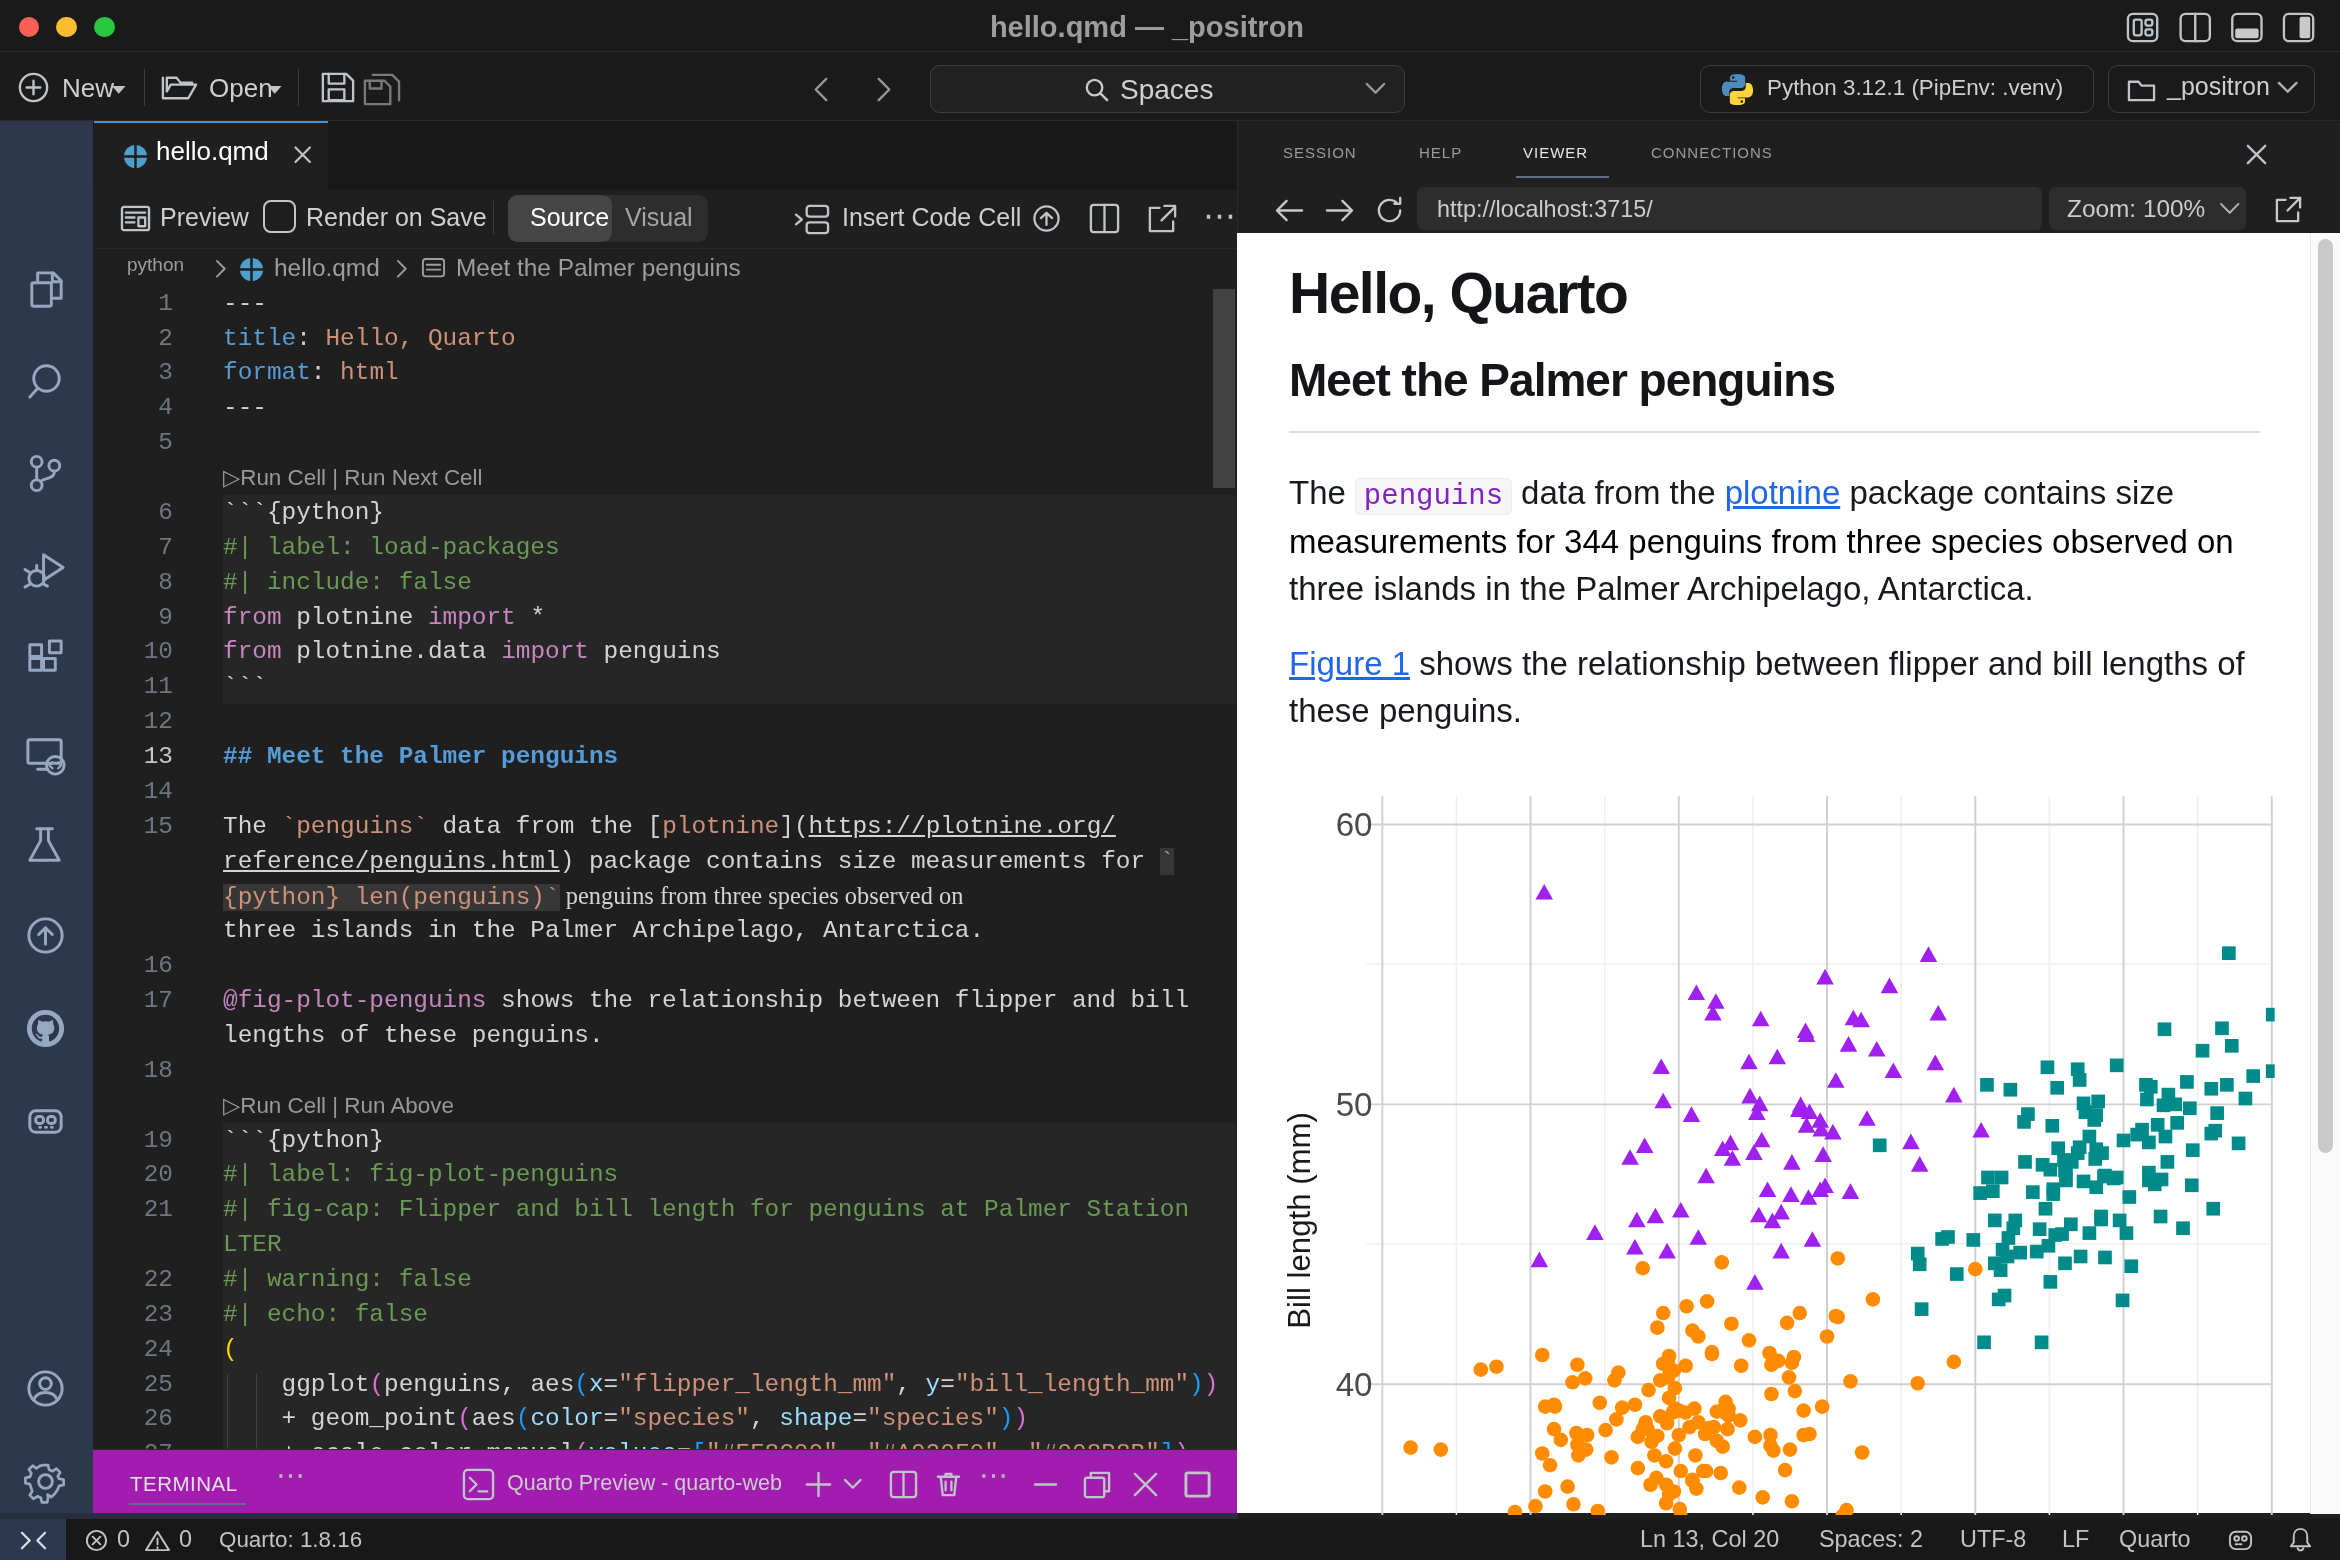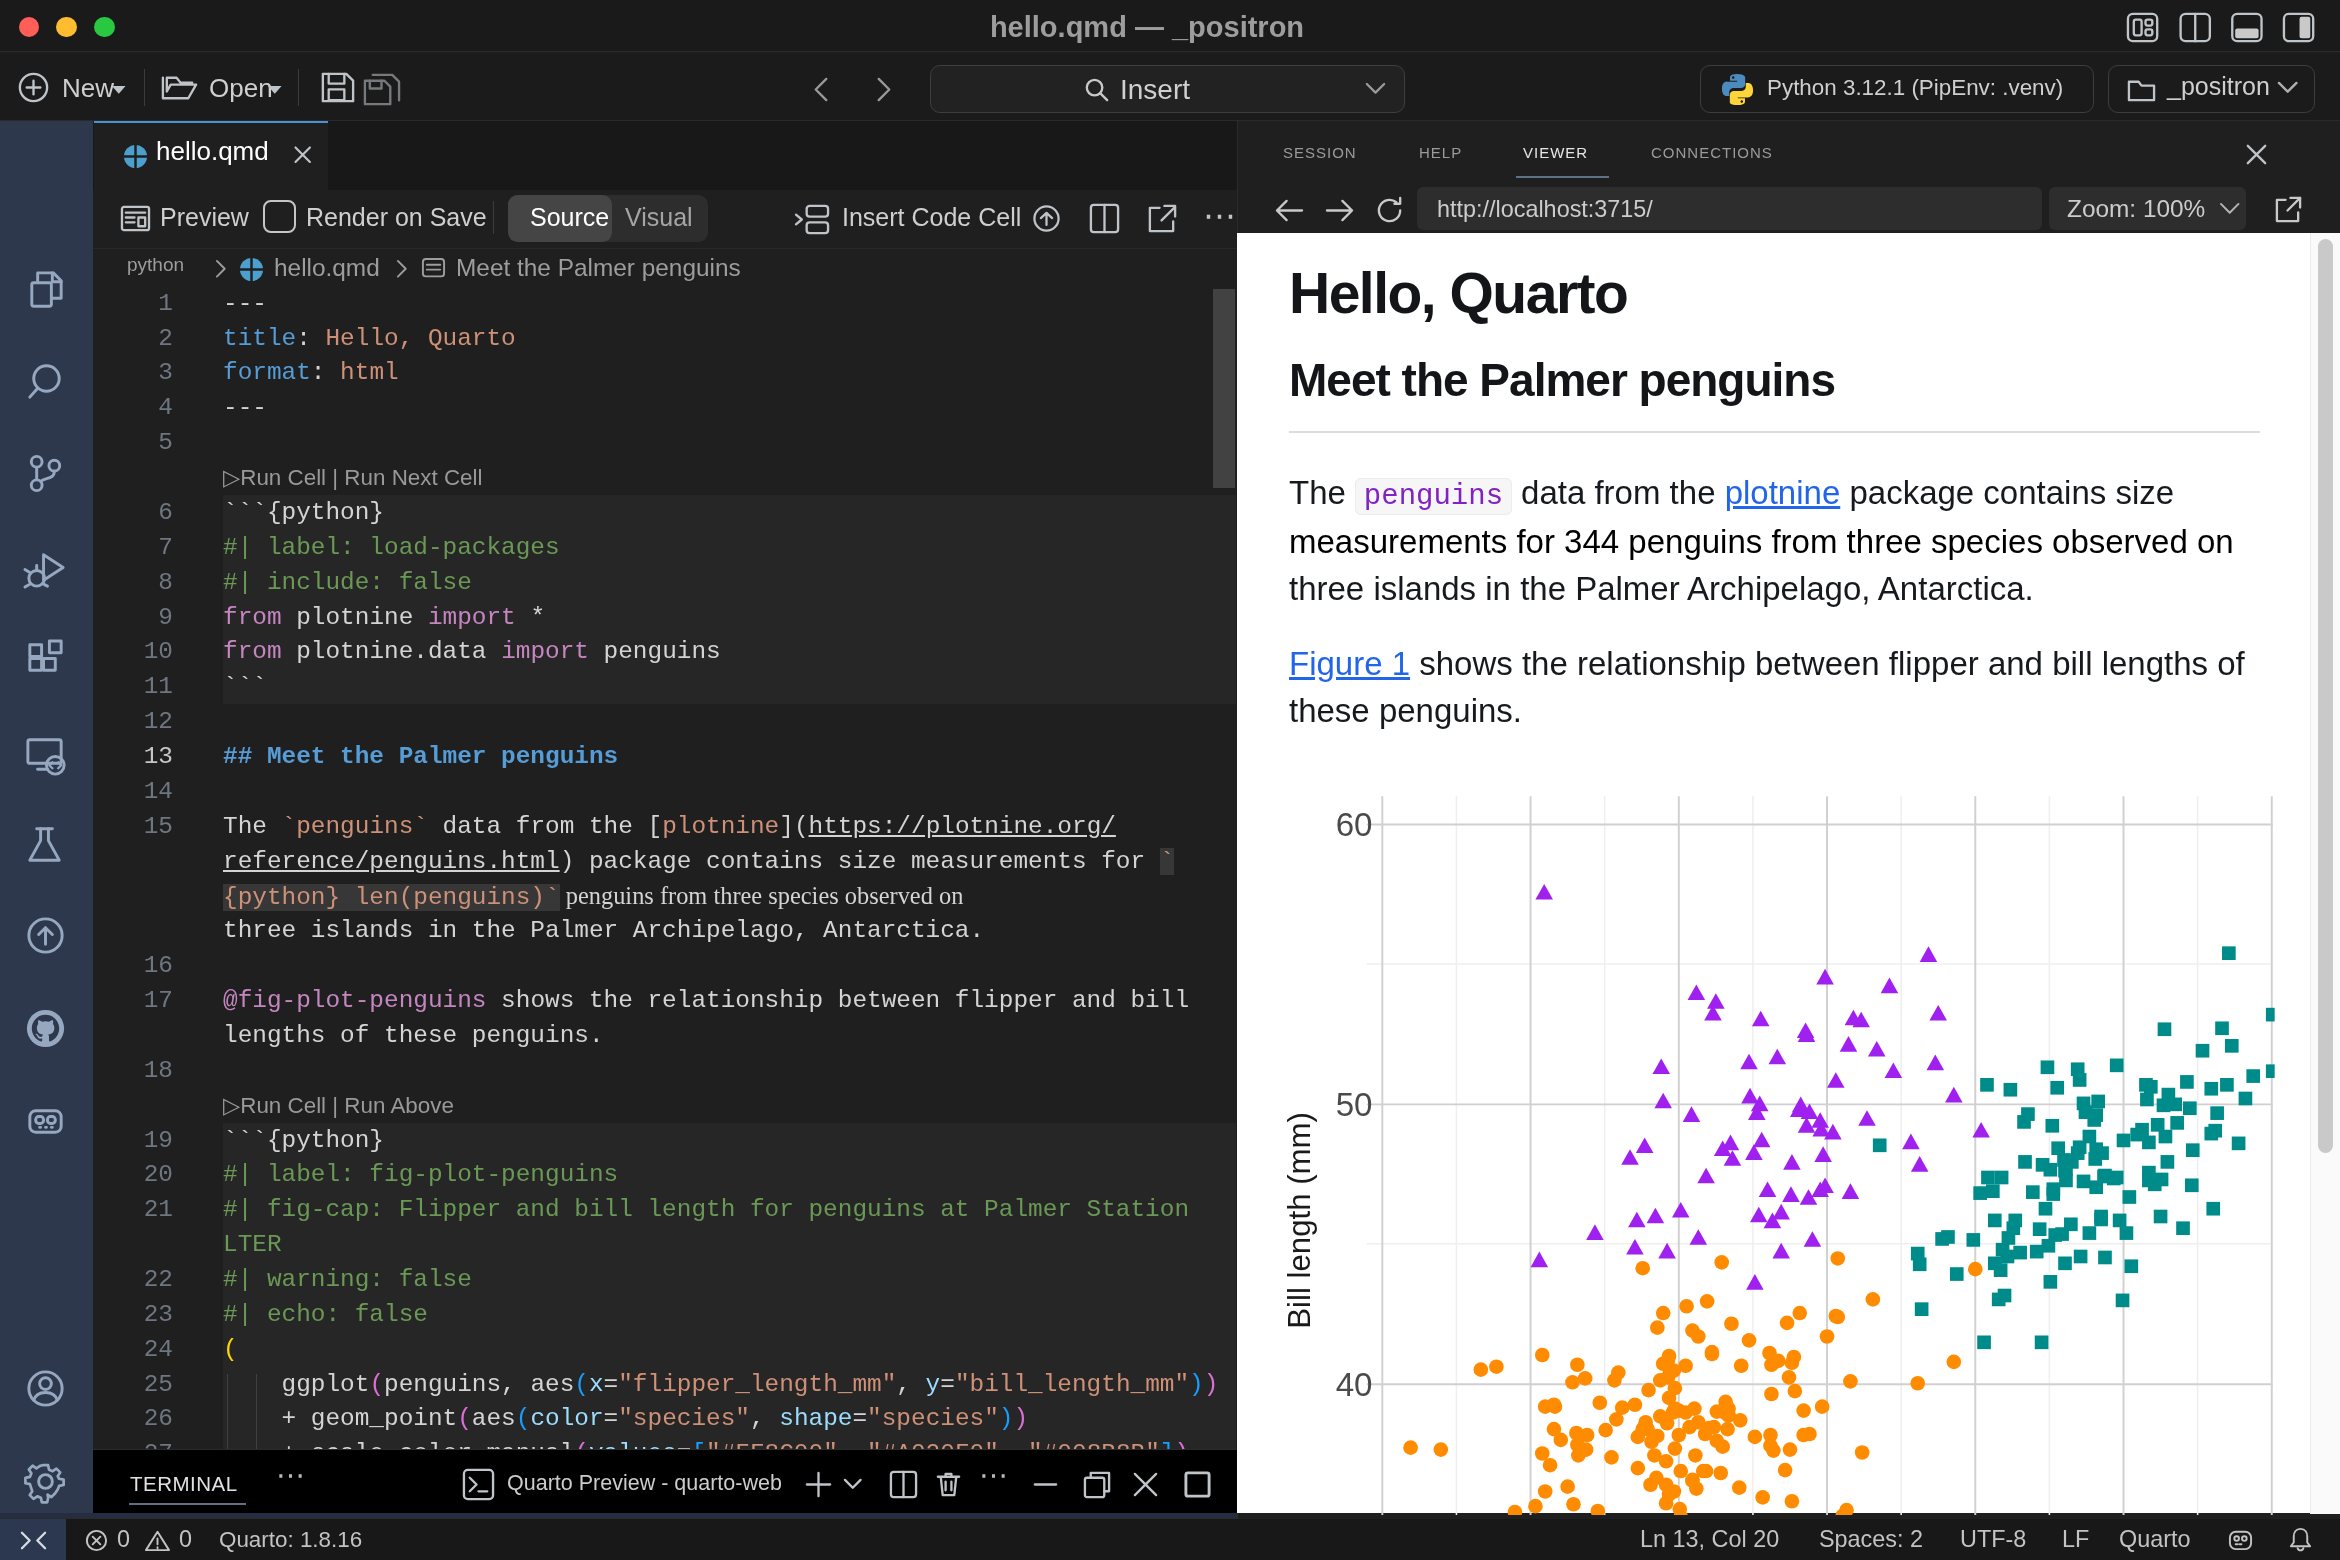--- a/index.html
+++ b/index.html
@@ -5,21 +5,21 @@
  font-family:"Liberation Sans",sans-serif;}
 .abs{position:absolute}
 #titlebar{position:absolute;left:0;top:0;width:2341px;height:52px;background:#1a1a1a;border-bottom:1px solid #2a2a2a}
 #toolbar{position:absolute;left:0;top:53px;width:2341px;height:68px;background:#1b1b1b;border-bottom:1px solid #2a2a2a}
 #activitybar{position:absolute;left:0;top:121px;width:93px;height:1398px;background:#2d384c}
 #tabstrip{position:absolute;left:93px;top:121px;width:1144px;height:69px;background:#181818}
 #tab{position:absolute;left:94px;top:121px;width:234px;height:69px;background:#1f1f1f;border-top:2.4px solid #4894d3}
 #edtoolbar{position:absolute;left:93px;top:190px;width:1144px;height:59px;background:#1f1f1f;border-bottom:1px solid #282828}
 #breadcrumb{position:absolute;left:93px;top:250px;width:1144px;height:36px;background:#1f1f1f}
 #editor{position:absolute;left:93px;top:286px;width:1144px;height:1163px;background:#1f1f1f;overflow:hidden}
-#terminal{position:absolute;left:93px;top:1449px;width:1144px;height:69px;background:#000000;border-top:1px solid #2b2b2b}
+#terminal{position:absolute;left:93px;top:1449px;width:1144px;height:69px;background:#a21caf;border-top:1px solid #2b2b2b}
 #statusbar{position:absolute;left:0;top:1518px;width:2341px;height:42px;background:#181818;border-top:1px solid #2b2b2b}
 #rpanel{position:absolute;left:1237px;top:121px;width:1104px;height:1398px;background:#1f1f1f;border-left:1px solid #2b2b2b}
 #rwhite{position:absolute;left:1237px;top:233px;width:1104px;height:1280px;background:#ffffff}
 .ln{position:absolute;left:0;width:80px;text-align:right;font-family:"Liberation Mono",monospace;
  font-size:24.4px;line-height:35px;color:#6e7681}
 .cl{position:absolute;left:130px;font-family:"Liberation Mono",monospace;font-size:24.4px;
  line-height:35px;white-space:pre}
 .lens{position:absolute;left:130px;font-family:"Liberation Sans",sans-serif;font-size:22.4px;
  line-height:29px;color:#999999}
 .tbt{color:#cfcfcf;font-size:25px}
@@ -99,21 +99,21 @@
       <path d="M8 4l11 11L8 26" class="ic" style="stroke:#9a9a9a"></path>
     </svg>
 
  <div class="abs" style="left:930px;top:11.7px;width:475px;height:48px;background:#222222;border:1px solid #3e3e42;border-radius:9.8px"></div>
  <svg class="abs" style="left:1081px;top:21.5px" width="31" height="31" viewBox="0 0 32 32">
       <g class="ic" style="stroke:#c9c9c9">
   <circle cx="14" cy="13" r="8"></circle>
         <line x1="20" y1="19" x2="27" y2="26"></line>
       </g>
     </svg>
- <div class="abs" style="left:1120px;top:20.5px;font-size:28px;color:#d0d0d0">Insert</div>
+ <div class="abs" style="left:1120px;top:20.5px;font-size:28px;color:#d0d0d0">Spaces</div>
  <svg class="abs" style="left:1363px;top:27px" width="25" height="17.6" viewBox="0 0 26 18">
       <path d="M4 4l9 9 9-9" class="ic" style="stroke:#9a9a9a"></path>
     </svg>
 
  <div class="abs" style="left:1700px;top:11.7px;width:394px;height:48px;border:1px solid #3e3e42;border-radius:9.8px"></div>
  <svg class="abs" style="left:1720px;top:18.5px" width="35" height="35" viewBox="0 0 36 36">
   <path d="M17.6 2c-7.8 0-7.3 3.4-7.3 3.4v3.5h7.4v1H7.4S2 9.3 2 17.2c0 7.8 4.7 7.5 4.7 7.5h2.8v-3.6s-.2-4.7 4.6-4.7h7.4s4.4.1 4.4-4.3V5.7S26.2 2 17.6 2zm-4 2.4c.7 0 1.3.6 1.3 1.3S14.3 7 13.6 7s-1.3-.6-1.3-1.3.6-1.3 1.3-1.3z" fill="#4b8bbe"></path>
   <path d="M18.4 34c7.8 0 7.3-3.4 7.3-3.4v-3.5h-7.4v-1h10.3S34 26.7 34 18.8c0-7.8-4.7-7.5-4.7-7.5h-2.8v3.6s.2 4.7-4.6 4.7h-7.4s-4.4-.1-4.4 4.3v7.4S9.8 34 18.4 34zm4-2.4c-.7 0-1.3-.6-1.3-1.3s.6-1.3 1.3-1.3 1.3.6 1.3 1.3-.6 1.3-1.3 1.3z" fill="#ffd43b"></path>
  </svg>
  <div class="abs tbt" style="left:1767px;top:22.4px;font-size:22.4px">Python 3.12.1 (PipEnv: .venv)</div>

